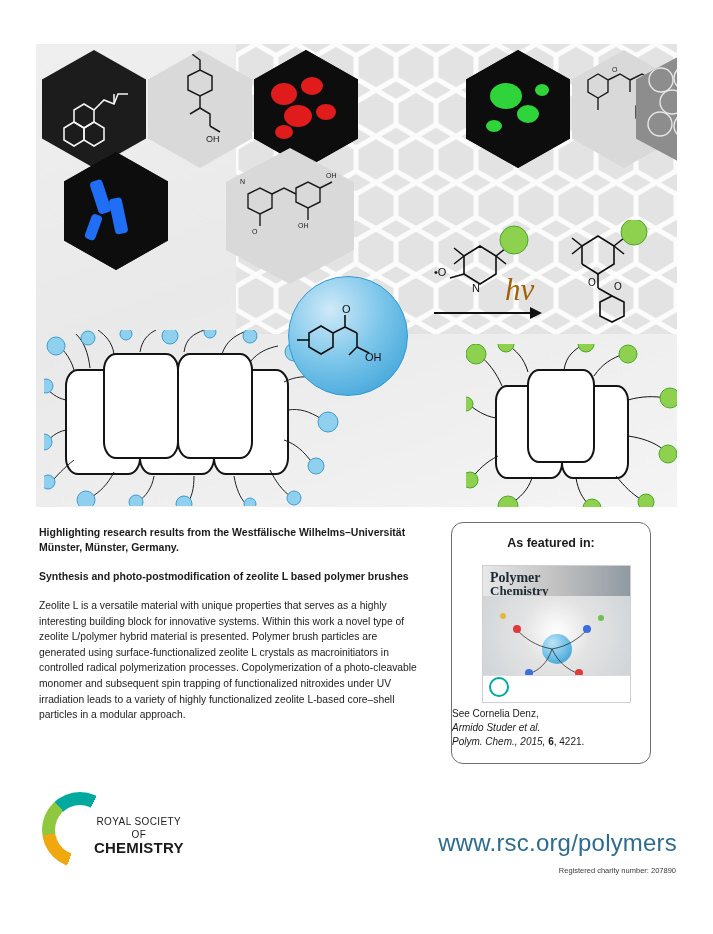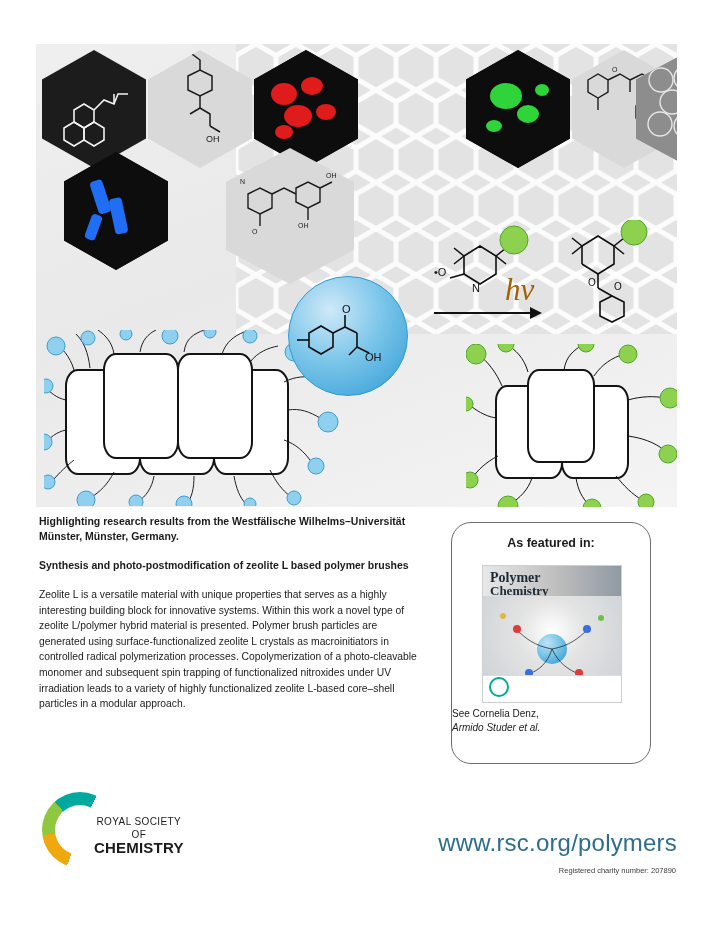--- a/index.html
+++ b/index.html
@@ -88,21 +88,21 @@
     font-style: italic;
     font-size: 31px;
     color: #a16207;
     margin-left: 44px;
   }
 
   
   .text-col {
     position: absolute;
     left: 39px;
-    top: 514px;
+    top: 525px;
     width: 378px;
   }
   .highlight-line {
     font-size: 10.5px;
     font-weight: bold;
     line-height: 15px;
     color: #1b1b1b;
     margin: 0 0 14px 0;
   }
   .article-title {
@@ -121,39 +121,40 @@
   }
 
   
   .featured {
     position: absolute;
     left: 451px;
     top: 522px;
     width: 198px;
     height: 240px;
     border: 1px solid #6d6e71;
-    border-radius: 20px;
+    border-radius: 12px;
     background: #fff;
   }
   .featured-title {
     text-align: center;
     font-size: 12.5px;
     font-weight: bold;
     color: #1b1b1b;
     margin-top: 13px;
   }
   .cover-thumb {
     position: absolute;
     left: 30px;
     top: 42px;
     width: 138px;
     height: 136px;
     background: #f3f3f3;
     border: 1px solid #cfcfcf;
     overflow: hidden;
+    padding-left: 9px;
   }
   .cover-band {
     position: absolute;
     left: 0; top: 0;
     width: 100%;
     height: 30px;
     background: linear-gradient(90deg,#e8e8e8 0%, #bdbdbd 55%, #8f9aa3 100%);
   }
   .cover-journal {
     position: absolute;
@@ -565,20 +566,23 @@
       </svg>
     </div>
     <div class="cover-footer">
       <div class="cover-rsc-mark"></div>
     </div>
   </div>
 
   <div class="featured-cite">
     <div>See Cornelia Denz,</div>
     <div class="it">Armido Studer et al.</div>
+    <div>
+      <span class="it">Polym. Chem.</span><span class="it">, 2015, </span><span class="bd">6</span><span>, 4221.</span>
+    </div>
   </div>
 </div>
 
 <div class="rsc-logo">
   <div class="rsc-ring"></div>
   <div class="rsc-words">
     <div class="l1">ROYAL SOCIETY</div>
     <div class="l2">OF</div>
     <div class="l3">CHEMISTRY</div>
   </div>

